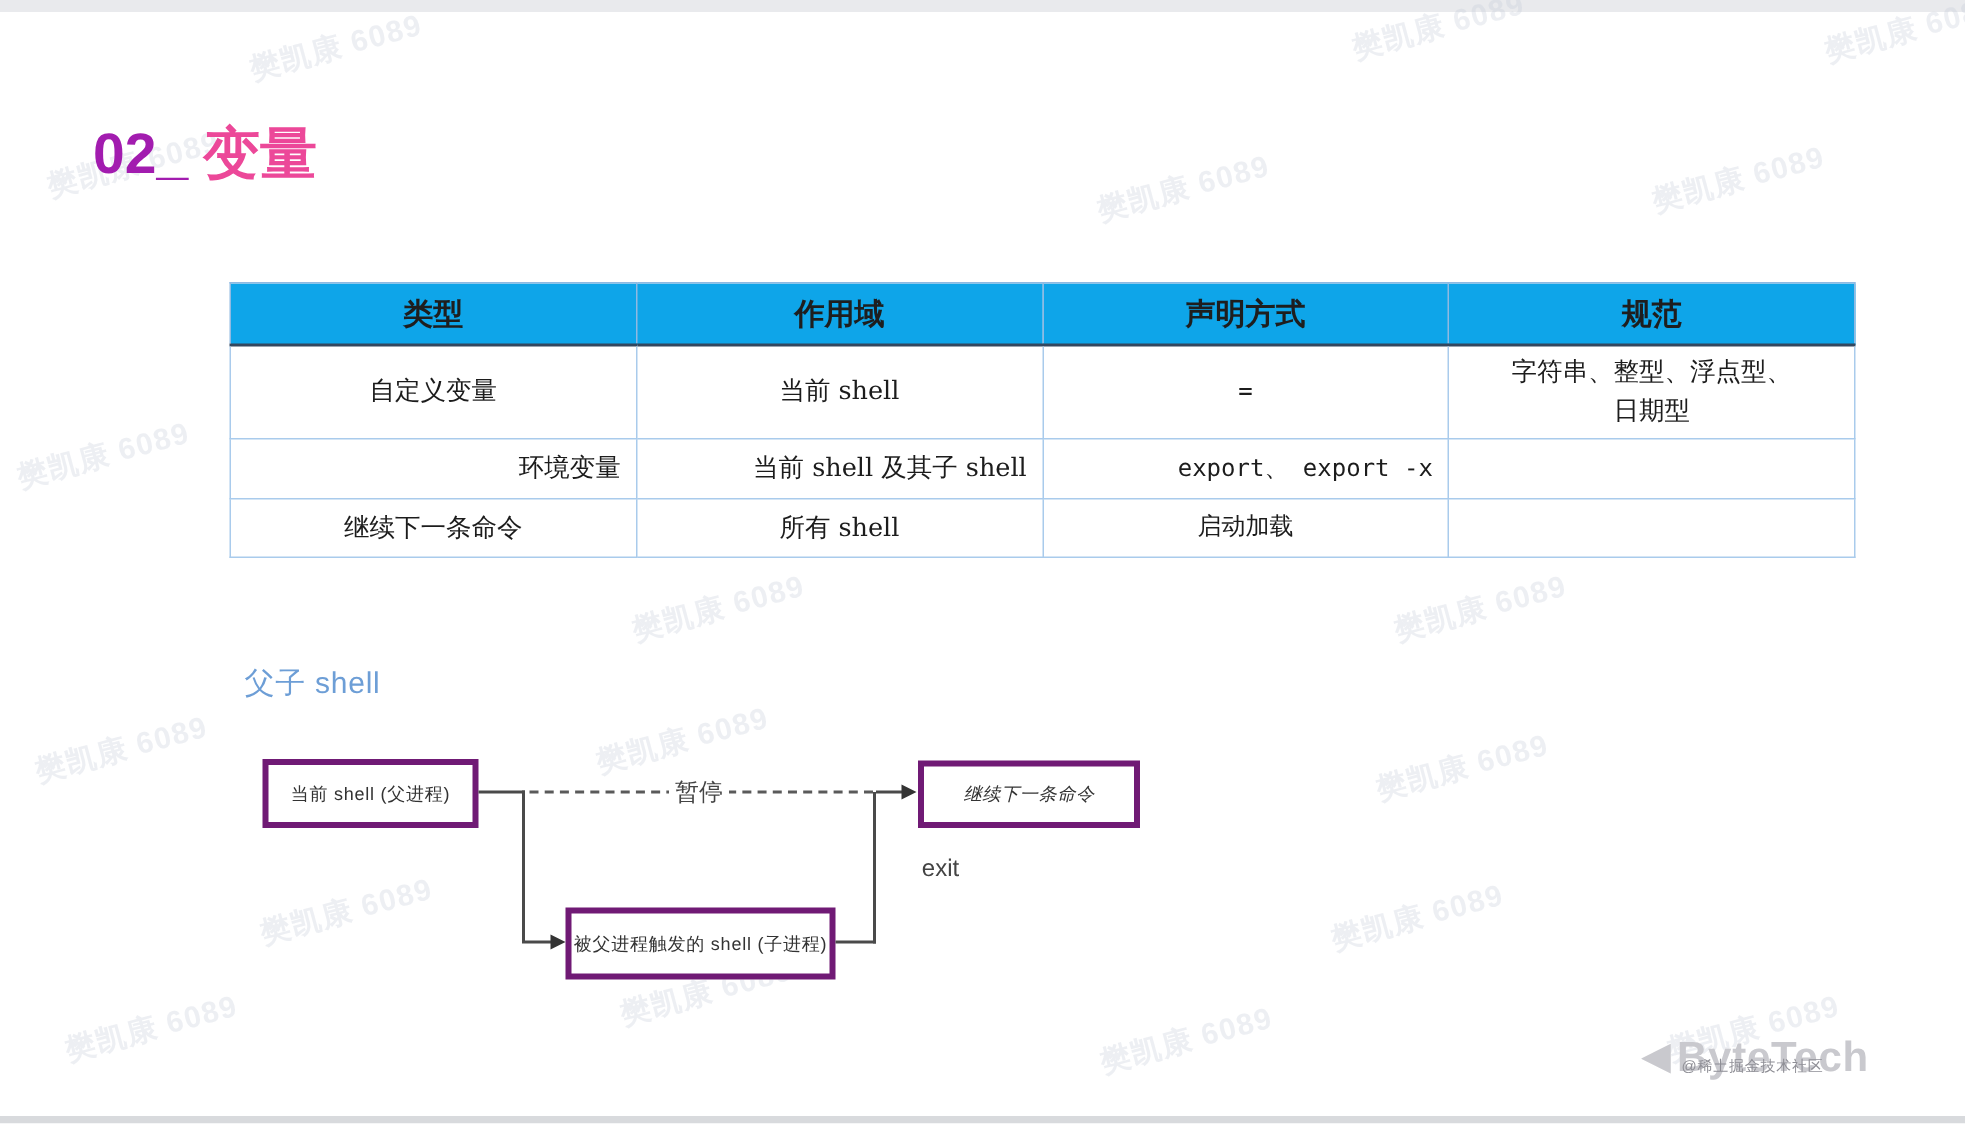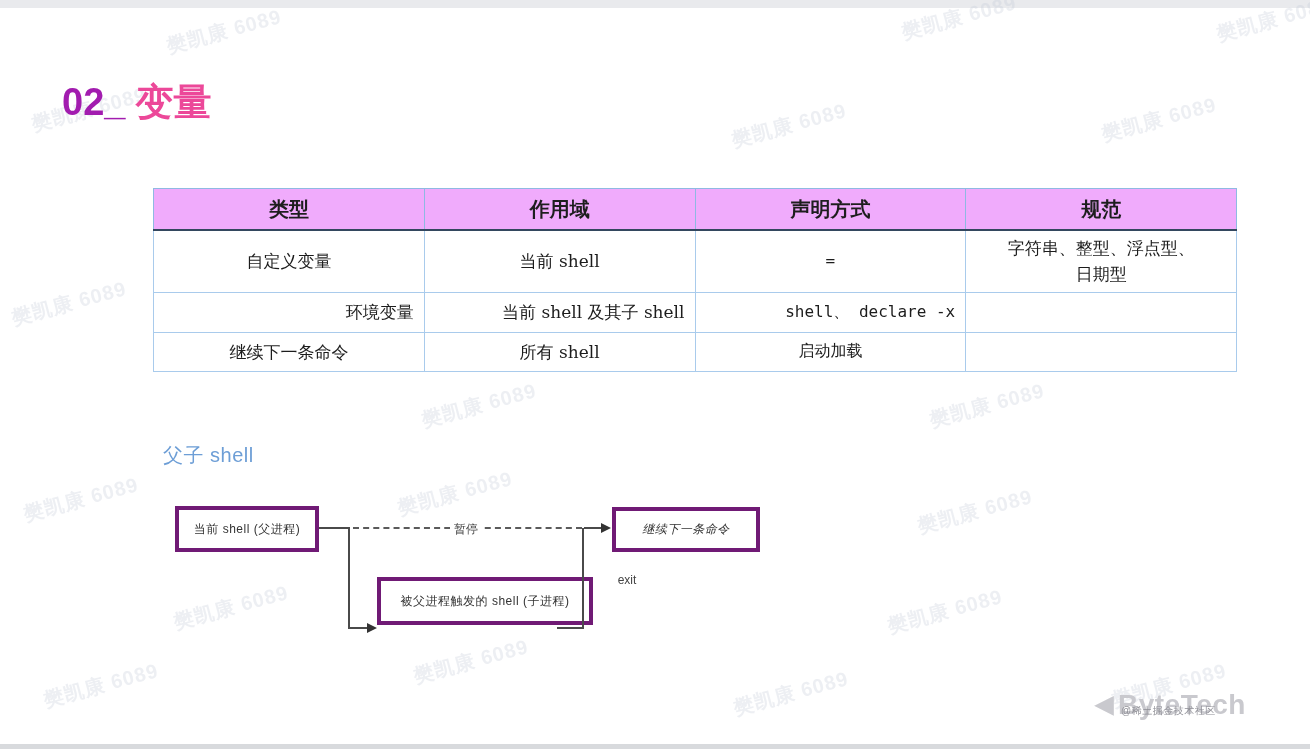--- a/index.html
+++ b/index.html
@@ -28,21 +28,21 @@
 
   
   .title{position:absolute;left:62px;top:52px;font-size:38px;font-weight:700;z-index:2;}
   .title .num{color:#a21caf;}
   .title .word{color:#ec4899;margin-left:10px;margin-top:16px;}
 
   
   .var-table-wrap{position:absolute;left:153px;top:188px;width:1084px;z-index:2;}
   table.var-table{width:100%;border-collapse:collapse;table-layout:fixed;background:#fff;}
   table.var-table th{
-    background:#f0abfc;
+    background:#0ea5e9;
     border:1px solid #8fb9e2;
     border-bottom:2px solid #33475e;
     height:38px;
     font-size:20px;font-weight:600;color:#1e1e1e;
     font-family:"Liberation Sans", sans-serif;
   }
   table.var-table td{
     border:1px solid #a9cbec;
     text-align:center;vertical-align:middle;
     font-size:17px;color:#1c1c1c;
@@ -66,33 +66,33 @@
   .diagram{position:absolute;left:0;top:0;width:100%;height:100%;z-index:2;}
   .dbox{
     position:absolute;
     border:4px solid #701a75;background:#fff;
     display:flex;align-items:center;justify-content:center;
     font-size:12px;color:#333;letter-spacing:0.5px;
     box-sizing:border-box;white-space:nowrap;
   }
   .box-parent{left:175px;top:506px;width:144px;height:46px;}
   .box-continue{left:612px;top:507px;width:148px;height:45px;font-style:italic;}
-  .box-child{left:377px;top:577px;width:216px;height:48px;}
+  .box-child{left:377px;top:605px;width:180px;height:48px;}
 
   .dline{position:absolute;background:#4a4a4a;}
   .dline-dashed{position:absolute;border-top:2px dashed #5a5a5a;background:none;height:0;}
   .arrow-right{
     position:absolute;width:0;height:0;
     border-left:10px solid #333;
     border-top:5px solid transparent;
     border-bottom:5px solid transparent;
   }
   .dlabel{
     position:absolute;background:#fff;
-    font-size:12px;color:#444;padding:0 4px;
+    font-size:16px;color:#444;padding:0 4px;
     transform:translate(-50%,-50%);
     white-space:nowrap;
   }
 
   
   .footer-logo{position:absolute;z-index:3;}
   .bytetech{
     position:absolute;left:1095px;top:689px;
     font-size:28px;font-weight:700;color:#c9c9ce;
     letter-spacing:0.5px;white-space:nowrap;
@@ -151,21 +151,21 @@
         <tbody>
           <tr class="r0">
             <td>自定义变量</td>
             <td>当前 shell</td>
             <td>=</td>
             <td>字符串、整型、浮点型、日期型</td>
           </tr>
           <tr class="r1">
             <td>环境变量</td>
             <td>当前 shell 及其子 shell</td>
-            <td>shell、 declare -x</td>
+            <td>export、 export -x</td>
             <td></td>
           </tr>
           <tr class="r2">
             <td>继续下一条命令</td>
             <td>所有 shell</td>
             <td>启动加载</td>
             <td></td>
           </tr>
         </tbody>
       </table>

